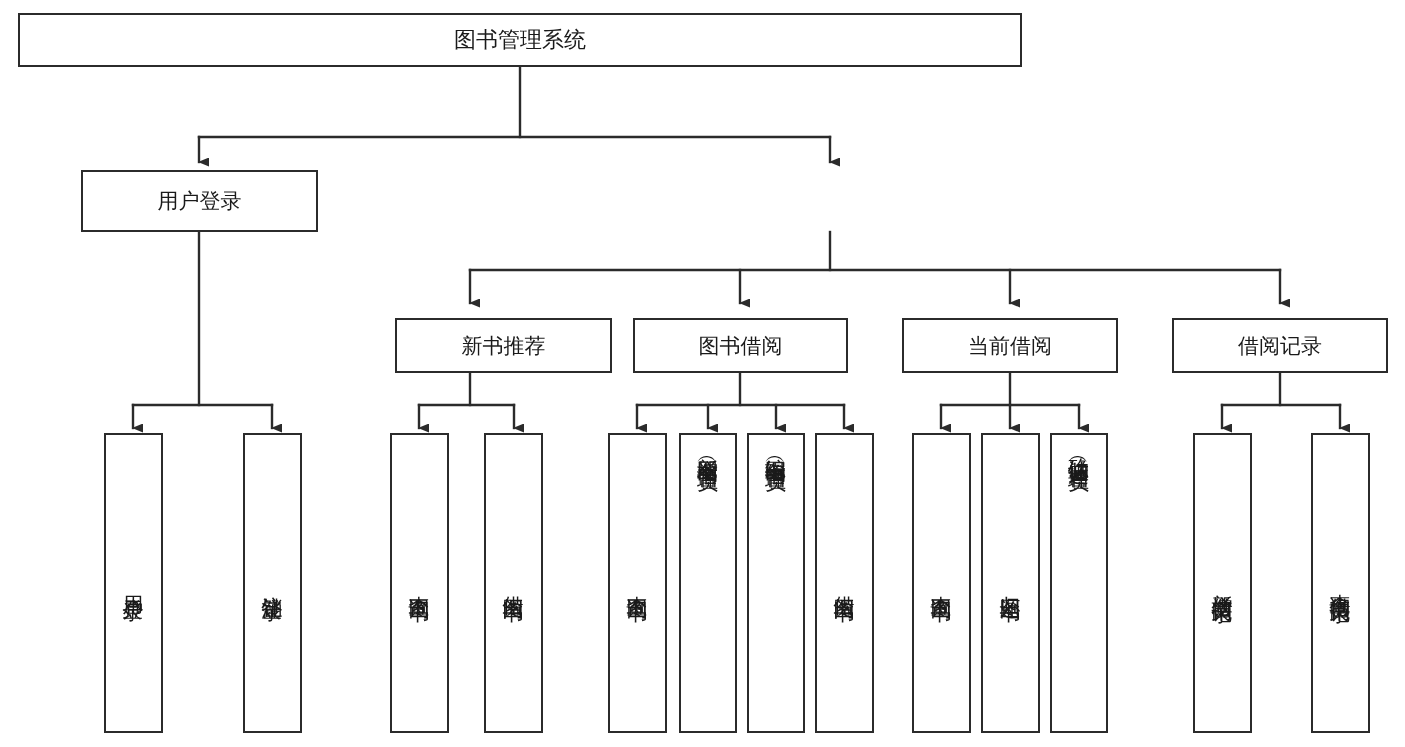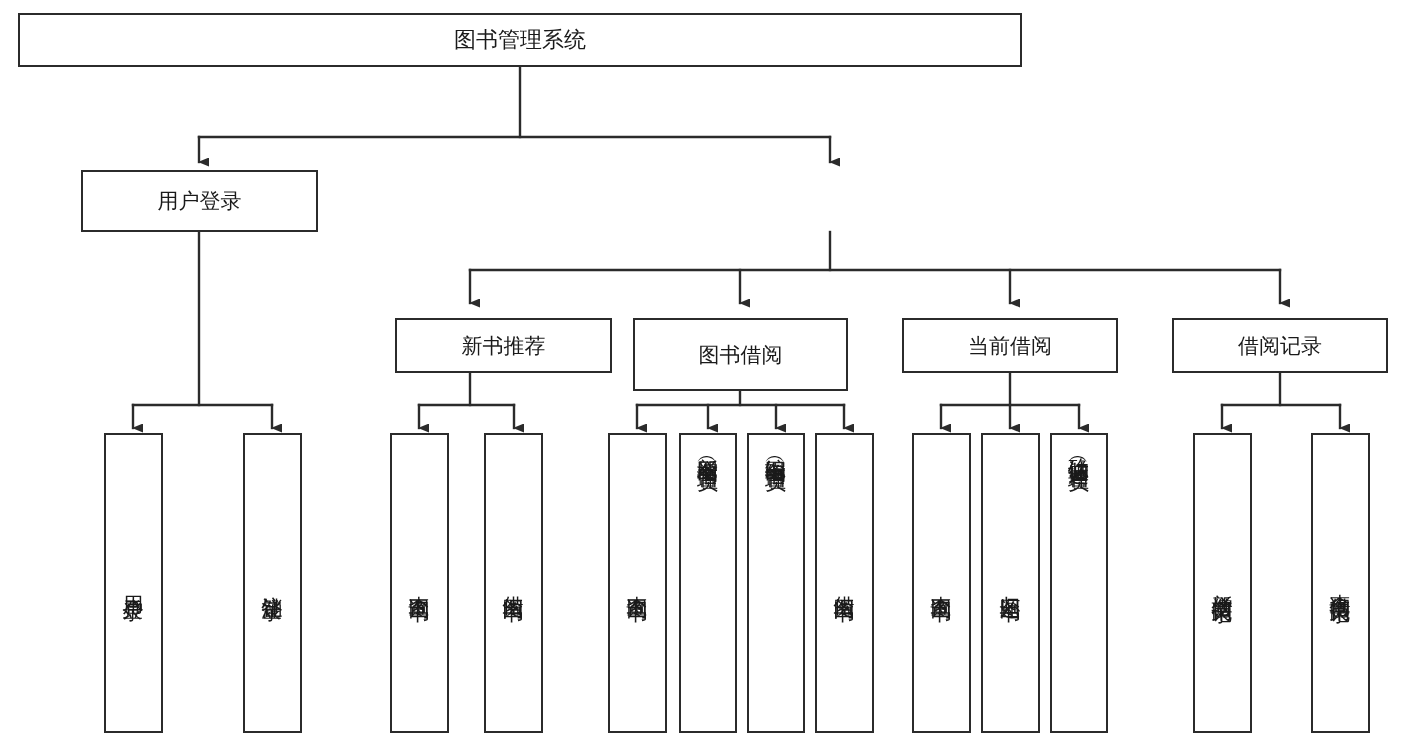--- a/index.html
+++ b/index.html
@@ -129,21 +129,21 @@
     <span class="node-label">图书管理系统</span>
   </div>
 
   <div class="node lvl2" style="left:81px; top:170px; width:237px; height:62px;">
     <span class="node-label">用户登录</span>
   </div>
 
   <div class="node lvl3" style="left:362px; top:318px; width:217px; height:55px;margin-left:33px;">
     <span class="node-label">新书推荐</span>
   </div>
-  <div class="node lvl3" style="left:633px; top:318px; width:215px; height:73px;">
+  <div class="node lvl3" style="left:633px; top:318px; width:215px; height:55px;">
     <span class="node-label">图书借阅</span>
   </div>
   <div class="node lvl3" style="left:902px; top:318px; width:216px; height:55px;">
     <span class="node-label">当前借阅</span>
   </div>
   <div class="node lvl3" style="left:1172px; top:318px; width:216px; height:55px;">
     <span class="node-label">借阅记录</span>
   </div>
 
   <div class="node leaf" style="left:104px; top:433px; width:59px; height:300px;">

